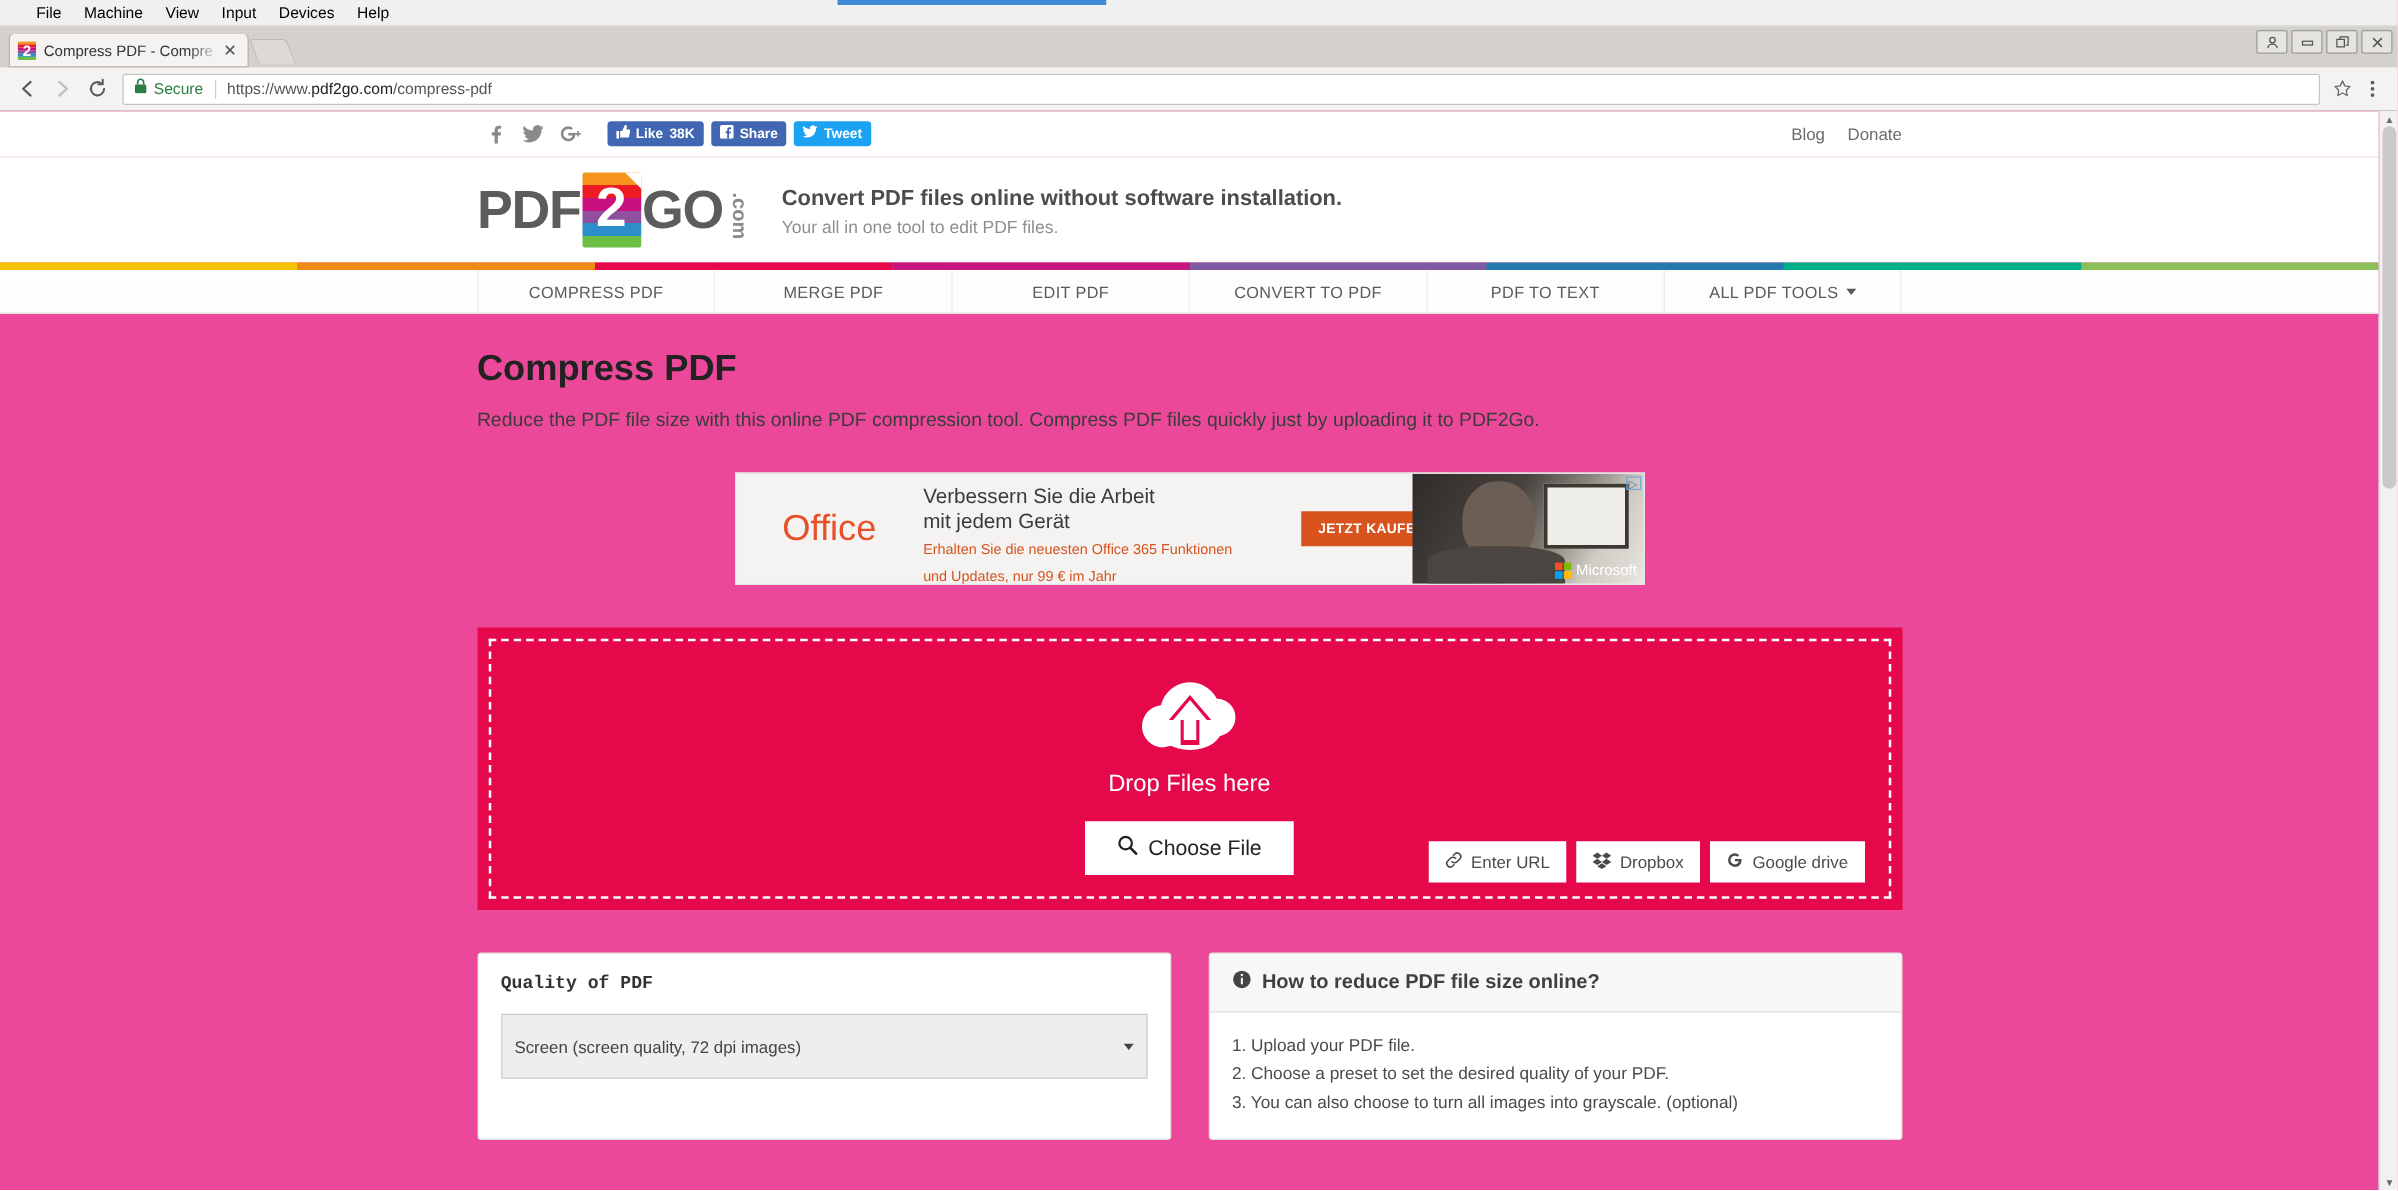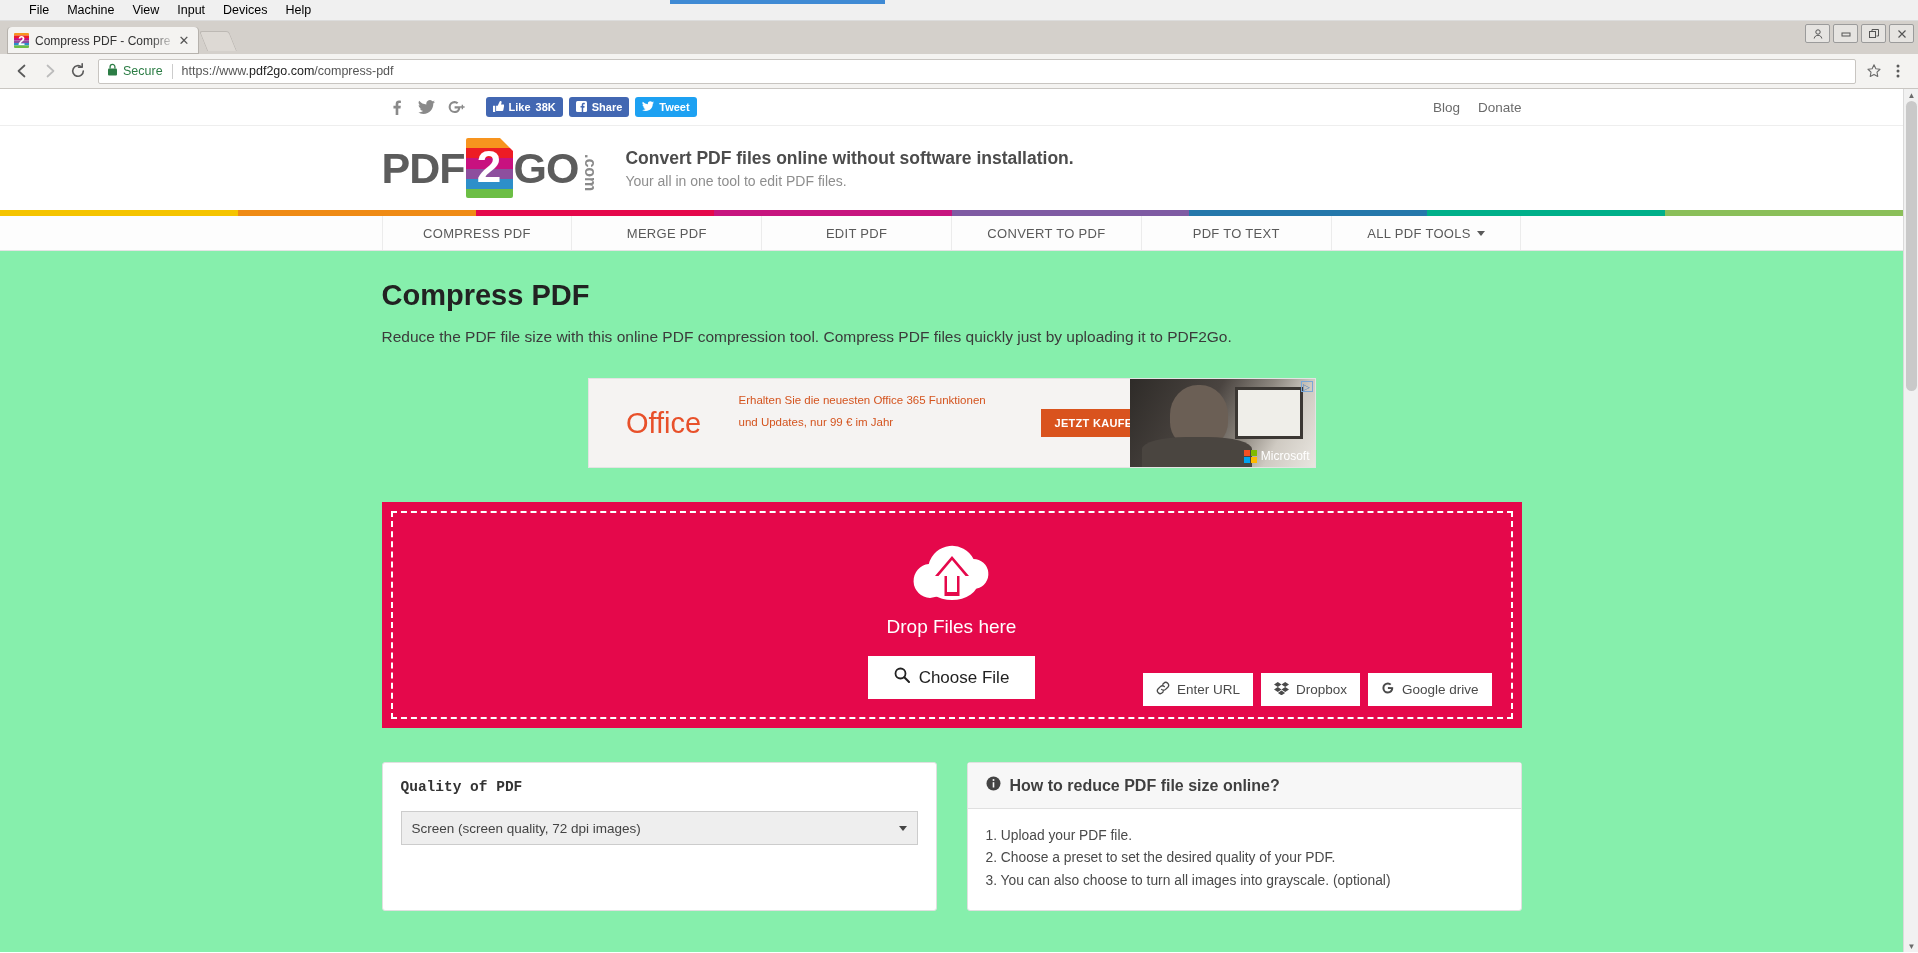--- a/index.html
+++ b/index.html
@@ -151,21 +151,21 @@
   .scroll-thumb {
     position: absolute; top: 12px; left: 2px; width: 11px; height: 290px;
     background: #c9c9c9; border-radius: 6px;
   }
   .scroll-arrow { position:absolute; left:0; width:15px; height:12px; display:flex; align-items:center; justify-content:center; font-size:8px; color:#6b6b6b; }
 
   .page {
     width: 1903px;
     height: 100%;
     overflow: hidden;
-    background: #86efac;
+    background: #ec4899;
   }
 
   
   .utility-bar {
     background: #fff;
     height: 37px;
     display: flex;
     align-items: center;
     border-bottom: 1px solid #eee;
   }
@@ -391,21 +391,21 @@
     padding: 13px 18px;
     font-size: 16px; font-weight: bold; color: #3f3f3f;
     display: flex; align-items: center; gap: 9px;
   }
   .panel-body { padding: 16px 18px 18px; }
   .field-label { font-size: 14.5px; font-weight: bold; color: #333; font-family: Liberation Mono, monospace; }
   .select-box {
     margin-top: 16px;
     border: 1px solid #ccc;
     background: #eeeeee;
-    height: 34px;
+    height: 52px;
     display: flex; align-items: center; justify-content: space-between;
     padding: 0 10px;
     font-size: 13.5px; color: #444;
     cursor: pointer;
   }
   .howto-list { list-style: none; counter-reset: h; }
   .howto-list li {
     font-size: 13.8px; color: #4a4a4a; line-height: 1.63;
     counter-increment: h;
   }
@@ -620,20 +620,22 @@
     </div>
 
     <div class="content">
       <h1 class="page-title">Compress PDF</h1>
       <p class="page-desc">Reduce the PDF file size with this online PDF compression tool. Compress PDF files quickly just by uploading it to PDF2Go.</p>
 
       <div class="ad-wrap">
         <div class="ad-box">
           <div class="ad-office">Office</div>
           <div class="ad-copy">
+            <div class="ad-h">Verbessern Sie die Arbeit</div>
+            <div class="ad-h">mit jedem Gerät</div>
             <div class="ad-sub">Erhalten Sie die neuesten Office 365 Funktionen</div>
             <div class="ad-sub">und Updates, nur 99 € im Jahr</div>
           </div>
           <div class="ad-cta">JETZT KAUFEN</div>
           <div class="ad-img">
             <span class="win"></span>
               <span class="head"></span>
               <span class="body"></span>
             <span class="ms-logo">
               <span class="ms-sq">

